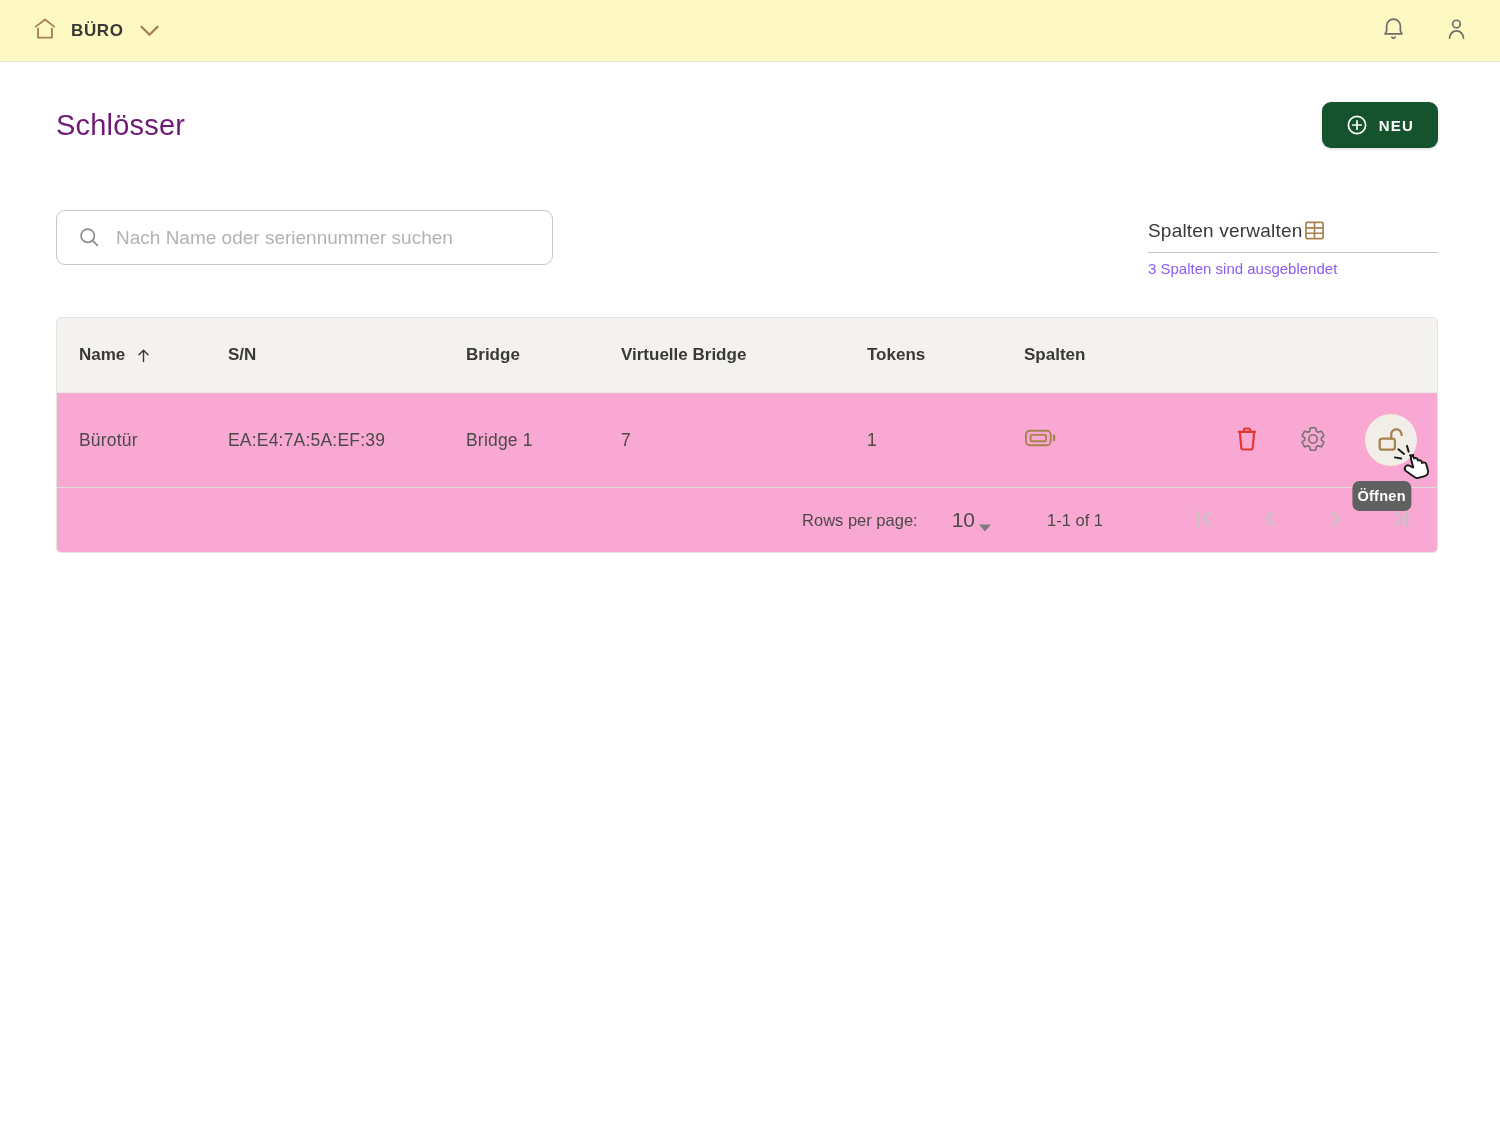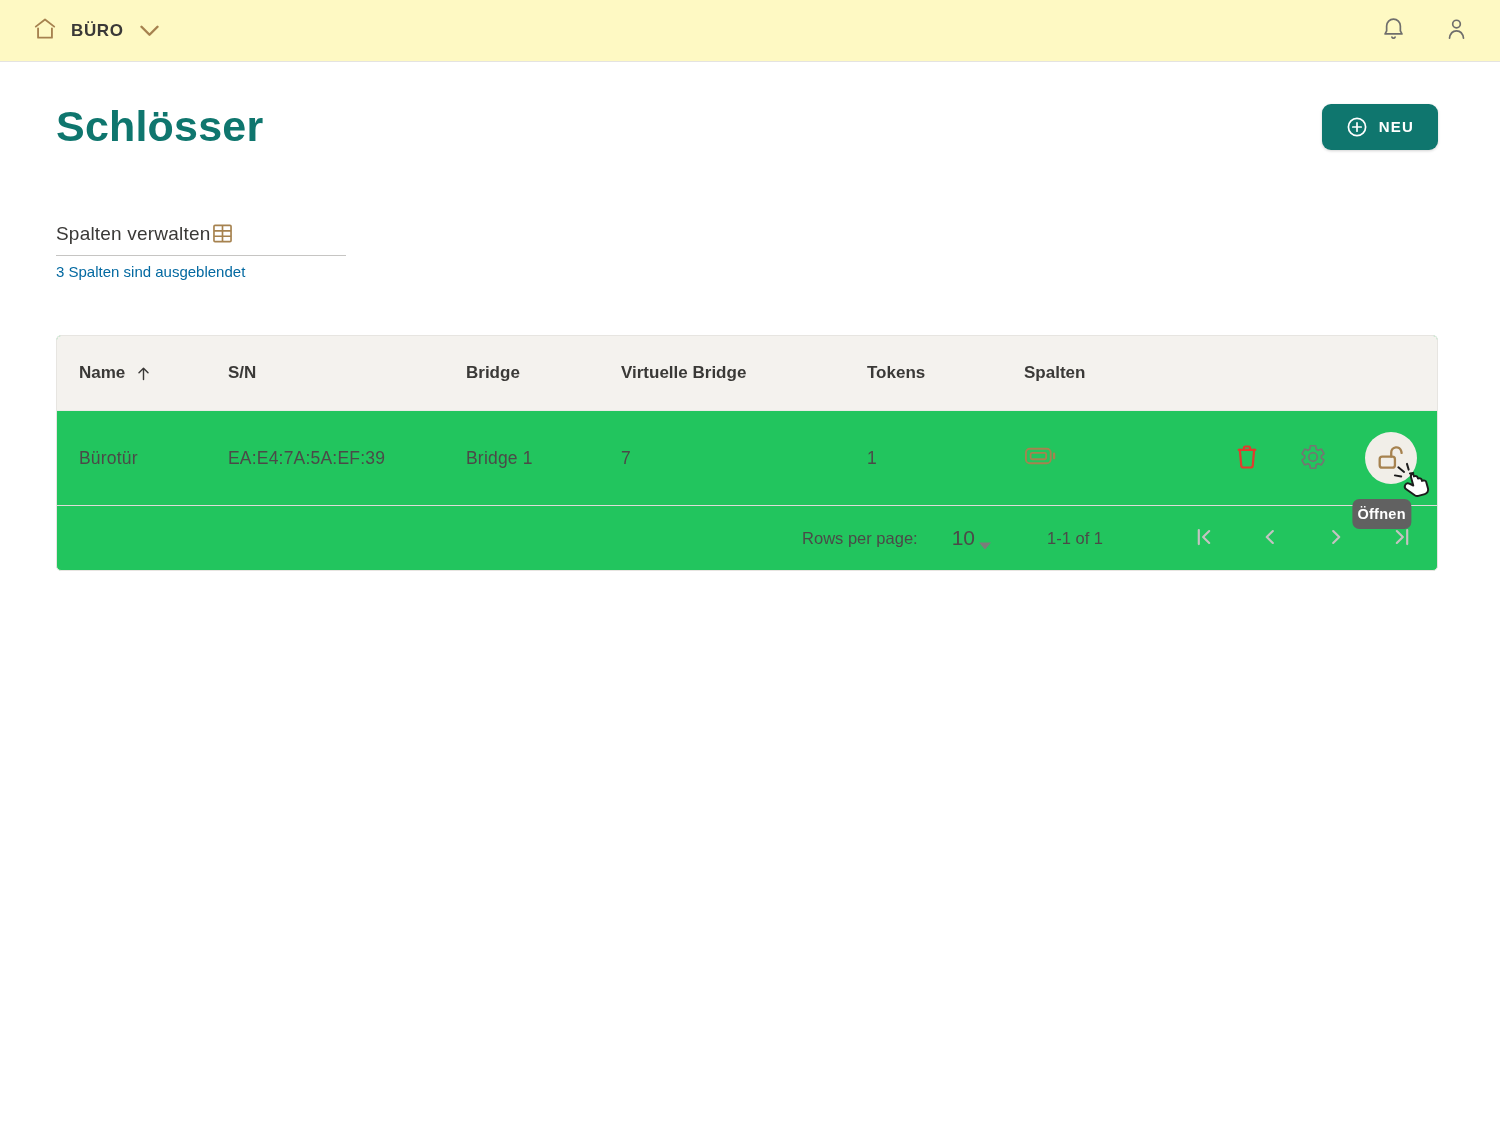--- a/index.html
+++ b/index.html
@@ -23,24 +23,24 @@
   }
   .topbar-left { display: flex; align-items: center; gap: 13px; cursor: pointer; }
   .site-label { font-size: 17px; font-weight: 700; letter-spacing: 0.6px; color: #3a3937; }
   .topbar-right { display: flex; align-items: center; gap: 36px; }
   .icon-btn { background: none; border: none; cursor: pointer; display: flex; align-items: center; }
 
   
   .content { padding: 40px 62px 0 56px; }
 
   .title-row { display: flex; align-items: center; justify-content: space-between; }
-  .page-title { font-size: 43px; font-weight: 700; color: #0f766e; letter-spacing: 0.2px; }
+  .page-title { font-size: 29px; font-weight: 400; color: #701a75; letter-spacing: 0.2px; }
   .new-btn {
     display: flex; align-items: center; gap: 11px;
-    background: #0f766e; color: #ffffff;
+    background: #14532d; color: #ffffff;
     border: none; border-radius: 9px;
     padding: 0 24px; height: 46px;
     font-size: 15px; font-weight: 700; letter-spacing: 1.2px;
     font-family: "Liberation Sans", sans-serif;
     cursor: pointer;
     box-shadow: 0 1px 3px rgba(0,0,0,0.18);
   }
 
   .controls-row {
     margin-top: 62px;
@@ -62,28 +62,28 @@
     background: transparent;
   }
   .search-box input::placeholder { color: #b3b2b0; }
 
   .columns-manager { width: 290px; margin-top: 8px; cursor: pointer; }
   .columns-manager-top {
     display: flex; align-items: center; 
     padding-bottom: 9px; border-bottom: 1px solid #c6c5c3;
   }
   .columns-manager-title { font-size: 19px; color: #3a3937; letter-spacing: 0.2px; }
-  .columns-manager-sub { margin-top: 7px; font-size: 15px; color: #0369a1; }
+  .columns-manager-sub { margin-top: 7px; font-size: 15px; color: #8b5cf6; }
 
   
   .table-card {
-    margin-top: 55px;
+    margin-top: 40px;
     border: 1px solid #e7e5e1;
     border-radius: 5px;
-    background: #22c55e;
+    background: #f9a8d4;
   }
   .tgrid {
     display: grid;
     grid-template-columns: 171px 238px 155px 246px 157px 188px 1fr;
     align-items: center;
   }
   .thead {
     background: #f4f2ee;
     height: 75px;
     border-bottom: 1px solid #eceae6;
@@ -197,20 +197,29 @@
         <svg width="22" height="22" viewBox="0 0 22 22" fill="none" stroke="#ffffff" stroke-width="1.7" stroke-linecap="round">
           <circle cx="11" cy="11" r="8.6"></circle>
           <path d="M11 6.8 V15.2 M6.8 11 H15.2"></path>
         </svg>
       </span>
       <span>NEU</span>
     </button>
   </div>
 
   <div class="controls-row">
+    <div class="search-box">
+      <span style="display:flex;">
+        <svg width="25" height="25" viewBox="0 0 24 24" fill="none" stroke="#8c8b89" stroke-width="1.6" stroke-linecap="round">
+          <circle cx="10.3" cy="10.3" r="6.4"></circle>
+          <path d="M15.2 15.2 L19.6 19.6"></path>
+        </svg>
+      </span>
+      <input type="text" placeholder="Nach Name oder seriennummer suchen" style="">
+    </div>
 
     <div class="columns-manager">
       <div class="columns-manager-top">
         <span class="columns-manager-title">Spalten verwalten</span>
         <span style="display:flex;">
           <svg width="25" height="25" viewBox="0 0 24 24" fill="none" stroke="#a6824f" stroke-width="1.6" stroke-linejoin="round">
             <rect x="3.8" y="4.2" width="16.4" height="15.6" rx="1"></rect>
             <path d="M12 4.2 V19.8 M3.8 9.4 H20.2 M3.8 14.6 H20.2"></path>
           </svg>
         </span>

